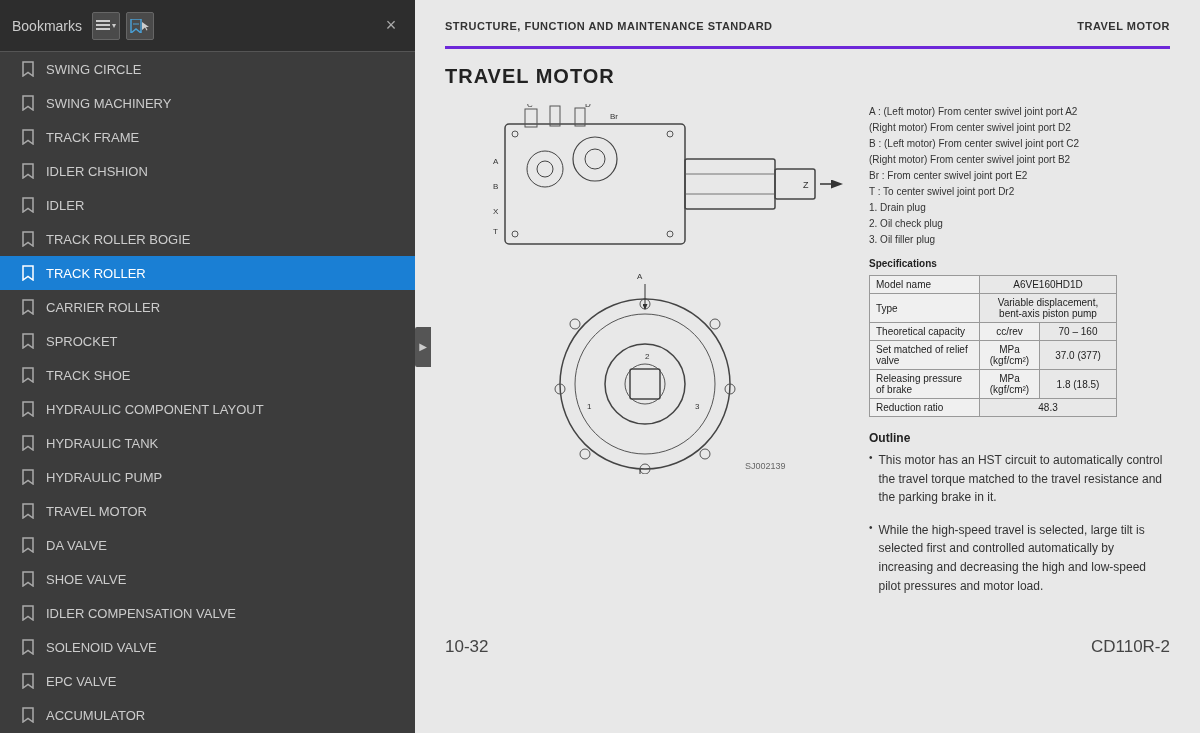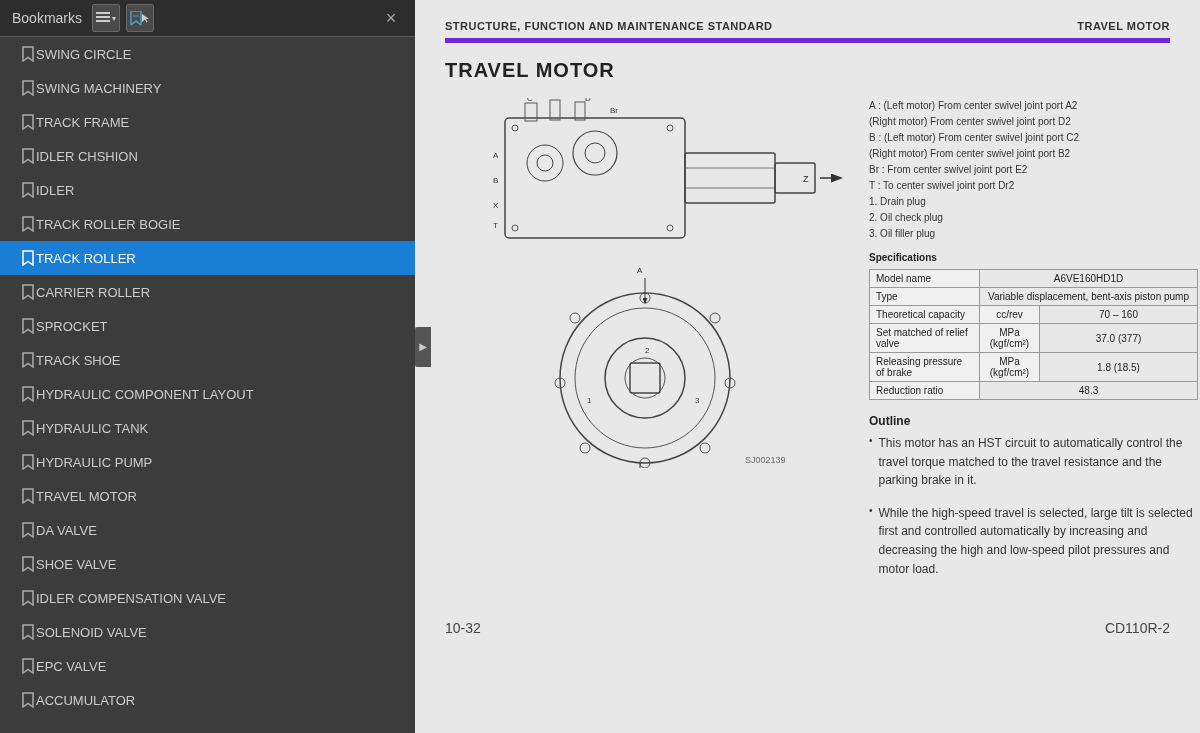--- a/index.html
+++ b/index.html
@@ -1,21 +1,21 @@
 <!DOCTYPE html>
 <html><head>
   <meta charset="utf-8">
   <style>
     * { margin: 0; padding: 0; box-sizing: border-box; }
     body { width: 1200px; height: 733px; overflow: hidden; display: flex; flex-direction: column; background: #3c3c3c; font-family: Arial, sans-serif; }
 
     
     .top-bar {
       background: #2d2d2d;
-      height: 37px;
+      height: 52px;
       display: flex;
       align-items: center;
       padding: 0 12px;
       gap: 10px;
       border-bottom: 1px solid #555;
     }
     .top-bar-title {
       color: #ccc;
       font-size: 14px;
       font-weight: normal;
@@ -67,20 +67,21 @@
     .sidebar-list::-webkit-scrollbar-track { background: #3c3c3c; }
     .sidebar-list::-webkit-scrollbar-thumb { background: #666; border-radius: 4px; }
 
     .bookmark-item {
       display: flex;
       align-items: center;
       padding: 7px 0 7px 20px;
       color: #ccc;
       font-size: 13px;
       cursor: pointer;
+      gap: 10px;
       white-space: nowrap;
     }
     .bookmark-item.active {
       background: #1a7fd4;
       color: #fff;
     }
     .bookmark-icon {
       width: 16px; height: 20px;
       flex-shrink: 0;
       display: flex; align-items: center; justify-content: center;
@@ -112,22 +113,22 @@
       overflow-y: auto;
       padding: 20px 30px;
       position: relative;
     }
 
     .doc-header {
       display: flex;
       justify-content: space-between;
       align-items: flex-start;
       margin-bottom: 16px;
-      border-bottom: 5px solid #6d28d9;
-      padding-bottom: 6px;
+      border-bottom: 3px solid #6d28d9;
+      padding-bottom: 14px;
     }
     .doc-header-left {
       font-size: 11px;
       color: #333;
       font-weight: bold;
       letter-spacing: 0.5px;
     }
     .doc-header-right {
       font-size: 11px;
       color: #333;
@@ -155,21 +156,21 @@
     .specs-title {
       font-size: 10px;
       font-weight: bold;
       color: #222;
       margin-bottom: 6px;
     }
 
     .specs-table {
       border-collapse: collapse;
       font-size: 10px;
-      width: 329px;
+      width: 248px;
     }
     .specs-table td, .specs-table th {
       border: 1px solid #999;
       padding: 3px 6px;
       vertical-align: middle;
       color: #222;
     }
     .specs-table .label-col {
       background: #f0f0f0;
       font-weight: normal;
@@ -208,21 +209,21 @@
       font-size: 10px;
       color: #333;
       flex-shrink: 0;
       margin-top: 1px;
     }
 
     .doc-footer {
       display: flex;
       justify-content: space-between;
       margin-top: 20px;
-      font-size: 14px;
+      font-size: 17px;
       color: #444;
       padding-top: 8px;
     }
 
     
     .motor-diagram {
       width: 400px;
       height: 370px;
     }
   </style>

